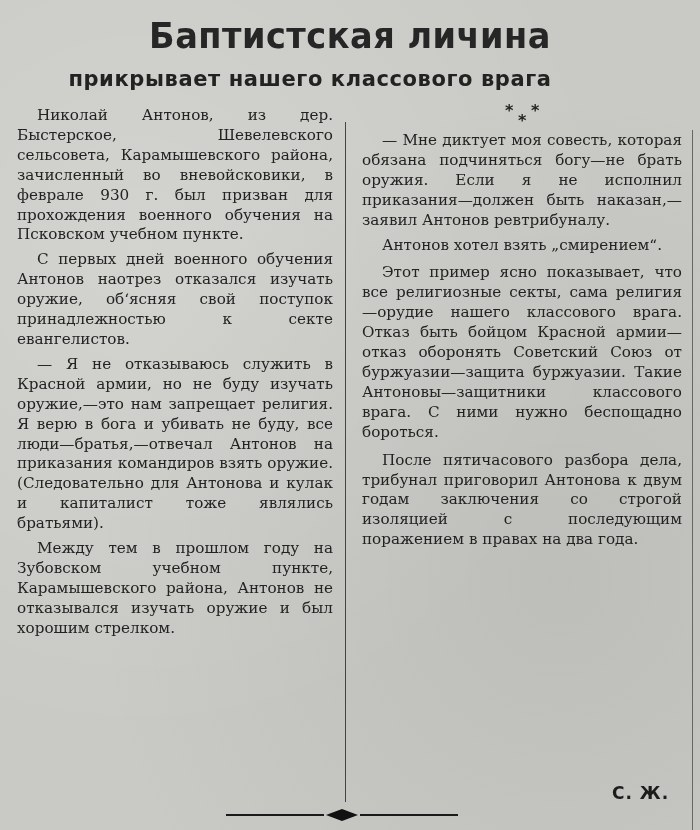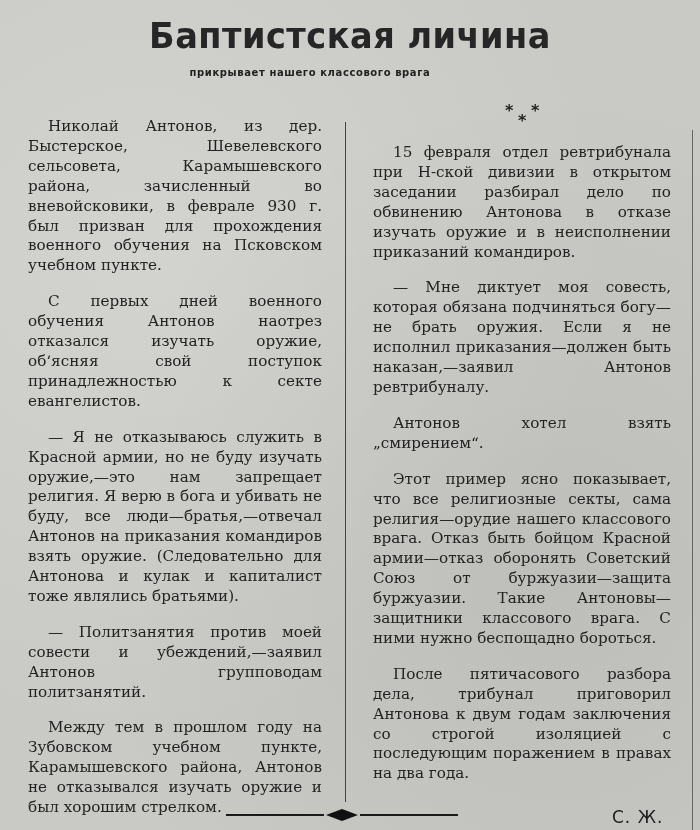--- a/index.html
+++ b/index.html
@@ -18,43 +18,43 @@
     position:absolute; left:0; width:700px; top:16px;
     text-align:center;
     font-family:"DejaVu Sans", "Liberation Sans", sans-serif;
     font-weight:bold; font-size:35px; letter-spacing:0.5px;
     color:#262626; transform:scaleX(0.96);
   }
   .subhead {
     position:absolute; left:0; width:620px; top:67px;
     text-align:center; box-sizing:border-box;
     font-family:"DejaVu Sans", "Liberation Sans", sans-serif;
-    font-weight:bold; font-size:10px; letter-spacing:0.6px;
+    font-weight:bold; font-size:21px; letter-spacing:0.6px;
     color:#222;
   }
   .col {
     position:absolute; top:101px;
     font-size:15.2px; line-height:19.9px;
     text-align:justify; hyphens:manual;
     color:#232323;
   }
   .col-left { left:12px; width:326px; }
   .col-right { left:357px; width:330px; }
-  .col p { margin:16px; text-indent:20px; }
+  .col p { margin:5px; text-indent:20px; }
   .col p.gap { margin-top:4px; }
   .col p.gap2 { margin-top:8px; }
   .asterism {
     text-align:center; height:26px; position:relative; font-size:16px;
     font-family:"DejaVu Sans", sans-serif; font-weight:bold;
   }
   .asterism span { position:absolute; }
   .signature {
     position:absolute; left:612px; top:783px;
     font-family:"DejaVu Sans", "Liberation Sans", sans-serif;
-    font-weight:normal; font-size:17px; letter-spacing:1px; color:#1c1c1c;margin-top:24px;
+    font-weight:bold; font-size:17px; letter-spacing:1px; color:#1c1c1c;
   }
   .rule-v {
     position:absolute; top:122px; left:345px; width:1px; height:680px; background:#444;
   }
   .rule-v-right {
     position:absolute; top:130px; left:692px; width:1px; height:700px; background:#666;
   }
   .ornament {
     position:absolute; left:226px; top:808px; width:232px; height:14px;
   }
@@ -64,34 +64,32 @@
 
 <div class="page">
 
   <div class="headline">Баптистская личина</div>
   <div class="subhead">прикрывает нашего классового врага</div>
 
   <div class="col col-left">
     <p>Николай Антонов, из дер. Быстерское, Шевелевского сельсовета, Карамышевского района, зачисленный во вневойсковики, в феврале 930 г. был призван для прохождения военного обучения на Псковском учебном пункте.</p>
     <p class="gap">С первых дней военного обучения Антонов наотрез отказался изучать оружие, об‘ясняя свой поступок принадлежностью к секте евангелистов.</p>
     <p>— Я не отказываюсь служить в Красной армии, но не буду изучать оружие,—это нам запрещает религия. Я верю в бога и убивать не буду, все люди—братья,—отвечал Антонов на приказания командиров взять оружие. (Следовательно для Антонова и кулак и капиталист тоже являлись братьями).</p>
-    <p class="gap2">— Политзанятия против моей совести и убеждений,—заявил Антонов групповодам политзанятий.</p>
     <p class="gap">Между тем в прошлом году на Зубовском учебном пункте, Карамышевского района, Антонов не отказывался изучать оружие и был хорошим стрелком.</p>
   </div>
 
   <div class="rule-v"></div>
   <div class="rule-v-right"></div>
 
   <div class="col col-right">
     <div class="asterism">
       <span style="left:148px;top:0px;">*</span>
       <span style="left:174px;top:0px;">*</span>
       <span style="left:161px;top:10px;">*</span>
     </div>
-    <p>15 февраля отдел ревтрибунала при Н-ской дивизии в открытом заседании разбирал дело по обвинению Антонова в отказе изучать оружие и в неисполнении приказаний командиров.</p>
     <p class="gap">— Мне диктует моя совесть, которая обязана подчиняться богу—не брать оружия. Если я не исполнил приказания—должен быть наказан,—заявил Антонов ревтрибуналу.</p>
     <p class="gap">Антонов хотел взять „смирением“.</p>
     <p class="gap2">Этот пример ясно показывает, что все религиозные секты, сама религия—орудие нашего классового врага. Отказ быть бойцом Красной армии—отказ оборонять Советский Союз от буржуазии—защита буржуазии. Такие Антоновы—защитники классового врага. С ними нужно беспощадно бороться.</p>
     <p class="gap2">После пятичасового разбора дела, трибунал приговорил Антонова к двум годам заключения со строгой изоляцией с последующим поражением в правах на два года.</p>
   </div>
 
   <div class="signature">С. Ж.</div>
 
   <svg class="ornament" viewBox="0 0 232 14">
     <line x1="0" y1="7" x2="98" y2="7" stroke="#1a1a1a" stroke-width="2.2"></line>

